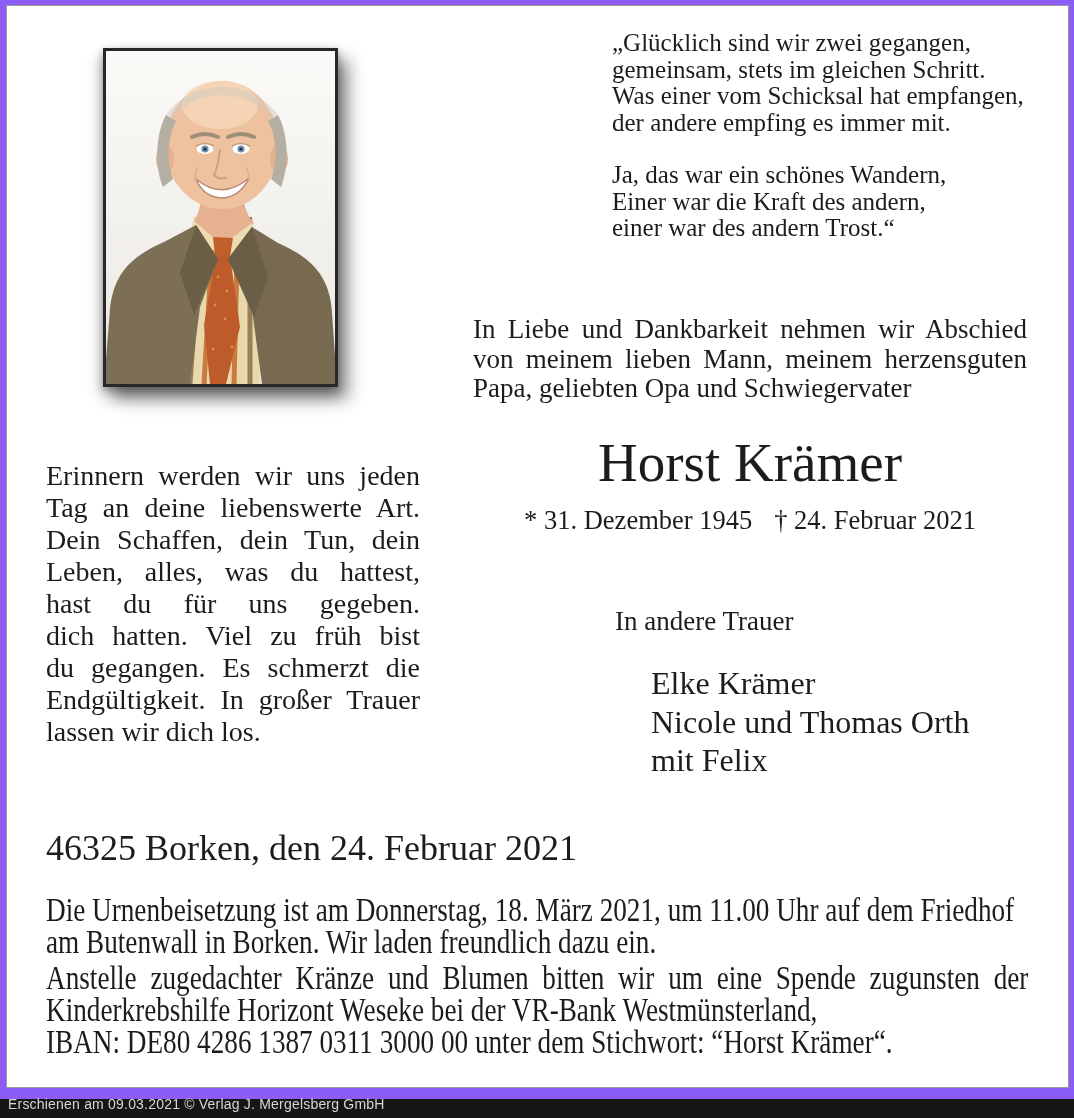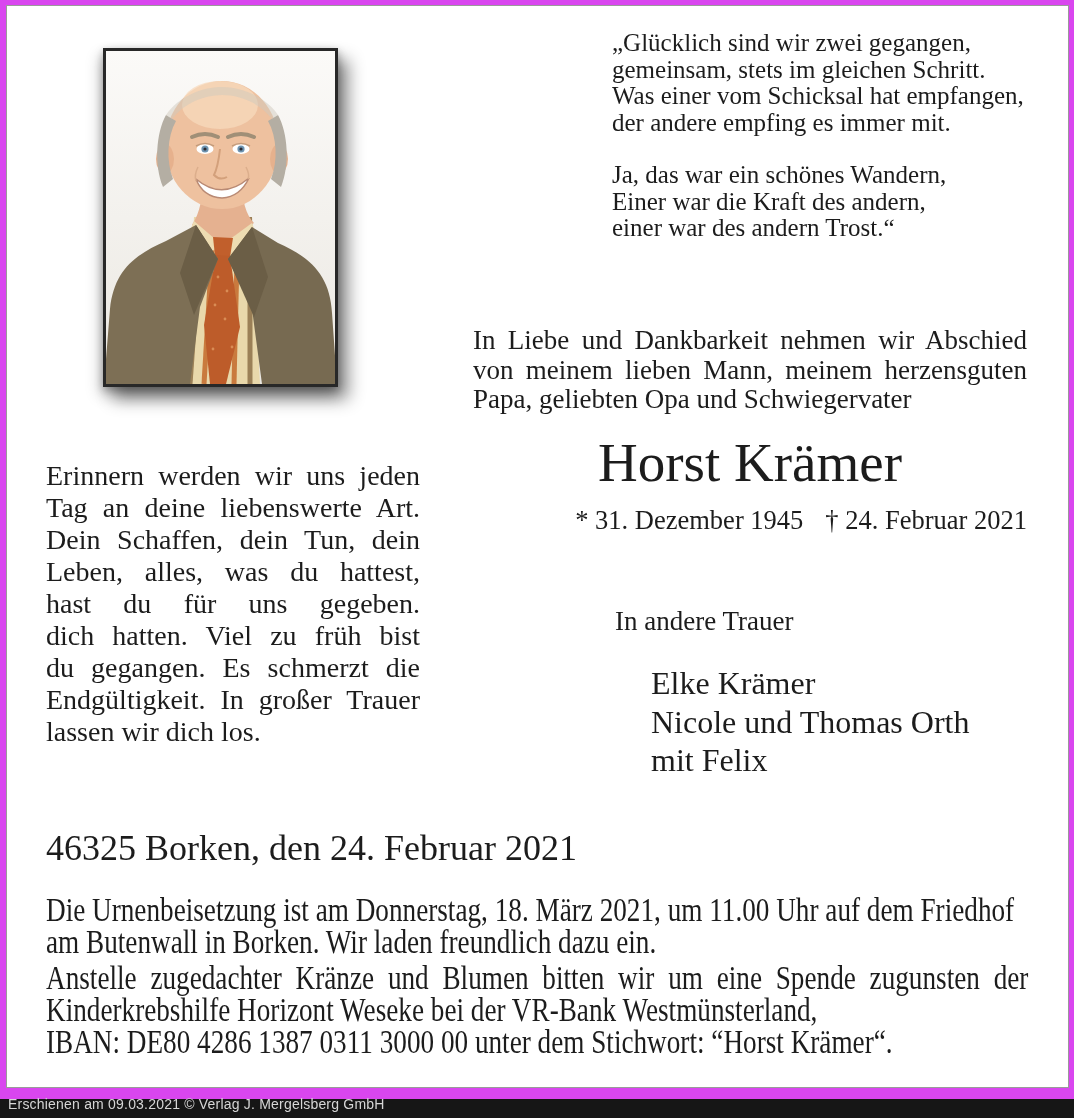--- a/index.html
+++ b/index.html
@@ -1,18 +1,18 @@
 <!DOCTYPE html>
 <html lang="de"><head>
 <meta charset="utf-8">
 <style>
   html,body{margin:0;padding:0;background:#161616;}
   .page{
     position:relative;width:1074px;height:1118px;overflow:hidden;
-    background:#d946ef;
+    background:#8b5cf6;
     font-family:"Liberation Serif","DejaVu Serif",serif;
     color:#1c1c1c;
   }
   .sheet{
     position:absolute;left:6px;top:5px;right:5px;bottom:30px;
     background:#ffffff;
     box-shadow:inset 0 0 0 1px #9a9a9a;
   }
   .abs{position:absolute;}
   .line{white-space:nowrap;}
@@ -25,25 +25,25 @@
     border:3px solid #282828;background:#f7f5f2;
     box-shadow:10px 12px 16px rgba(0,0,0,0.45), -3px 8px 14px rgba(0,0,0,0.22), 0 3px 8px rgba(0,0,0,0.25);
   }
   .photo svg{display:block;width:229px;height:333px;}
 
   
   .poem{left:612px;top:30px;font-size:25px;line-height:26.5px;}
   .stanza2{margin-top:26px;}
 
   
-  .intro{left:473px;top:326px;width:554px;font-size:27px;line-height:29.5px;}
+  .intro{left:473px;top:315px;width:554px;font-size:27px;line-height:29.5px;}
 
   
   .name{left:473px;top:434px;width:554px;text-align:center;font-size:55px;line-height:58px;}
-  .dates{left:473px;top:505px;width:554px;text-align:right;font-size:26.5px;}
+  .dates{left:473px;top:505px;width:554px;text-align:center;font-size:26.5px;}
   .dates .death{margin-left:22px;}
 
   
   .remembrance{left:46px;top:460px;width:374px;font-size:28px;line-height:32px;}
 
   
   .mourning-heading{left:615px;top:606px;font-size:27px;}
   .mourners{left:615px;top:664px;font-size:32px;line-height:38.5px;margin-left:36px;}
 
   

